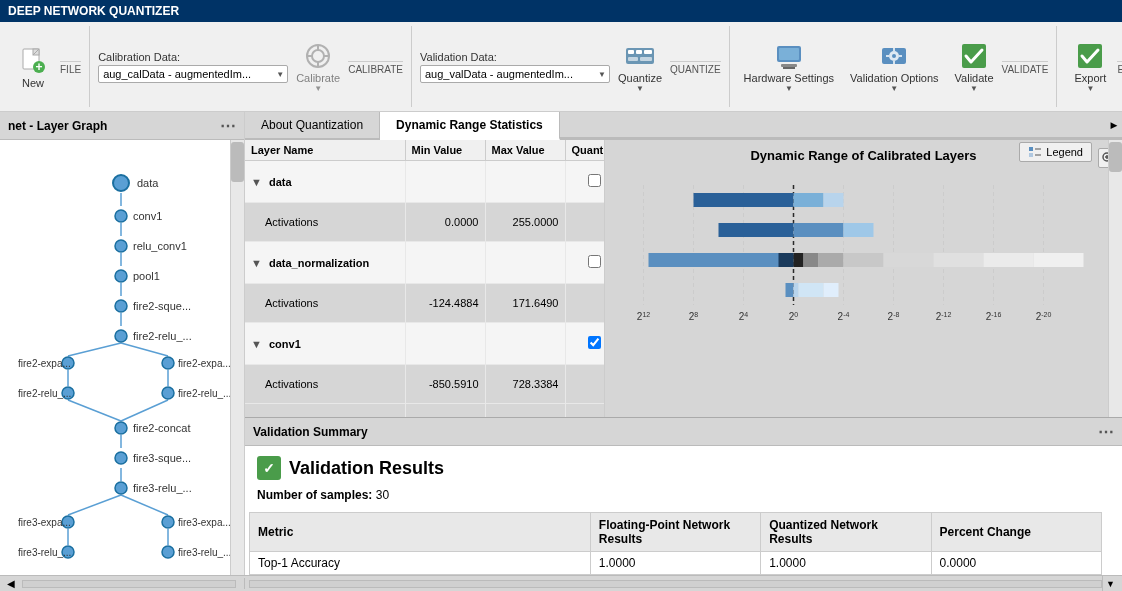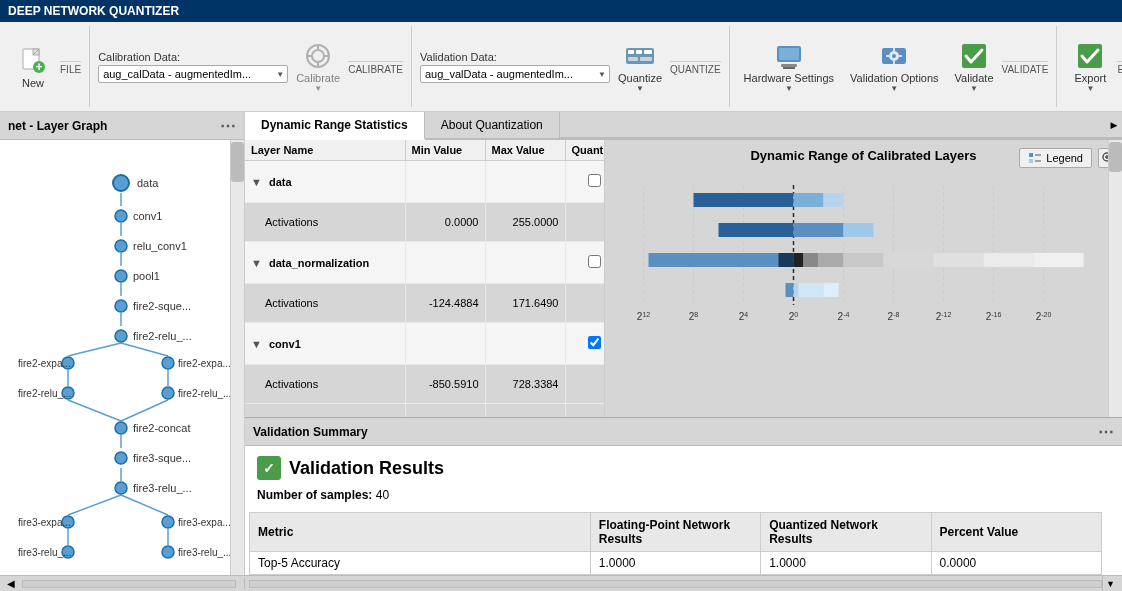--- a/index.html
+++ b/index.html
@@ -222,21 +222,21 @@
 
     .chart-title {
       text-align: center;
       font-weight: bold;
       font-size: 13px;
       margin-bottom: 8px;
     }
 
     .chart-legend-btn {
       position: absolute;
-      top: 8px;
+      top: 2px;
       right: 30px;
       border: 1px solid #aaa;
       background: #f0f0f0;
       padding: 2px 8px;
       font-size: 11px;
       cursor: pointer;
       border-radius: 2px;
       display: flex;
       align-items: center;
       gap: 4px;
@@ -607,25 +607,25 @@
         
         <div style="position:absolute; right:0; top:0; bottom:0; width:14px; background:#e8e8e8; border-left:1px solid #ccc;">
           <div style="width:100%; height:40px; background:#bbb; border-radius:3px; margin-top:2px;"></div>
         </div>
       </div>
     </div>
 
     <div class="right-full">
 
       <div class="tabs">
+        <div class="tab">
+          <span>About Quantization</span>
+        </div>
         <div class="tab active">
           <span>Dynamic Range Statistics</span>
-        </div>
-        <div class="tab">
-          <span>About Quantization</span>
         </div>
         <div style="flex:1; background:#d6d6d6; border-bottom:1px solid #bbb;"></div>
         <div style="width:16px; background:#d6d6d6; border-bottom:1px solid #bbb; display:flex; align-items:center; justify-content:center;">
           <span style="font-size:9px;">▶</span>
         </div>
       </div>
 
       <div class="tab-top">
 
         <div class="table-section">
@@ -777,34 +777,34 @@
           <span>Validation Summary</span>
           <span class="three-dots">⋯</span>
         </div>
         <div style="background:white; padding:0;">
           <div class="validation-results-title">
             <div class="check-icon">✓</div>
             <span>Validation Results</span>
           </div>
           <div class="samples-label">
             <strong>Number of samples:</strong>
-            <span>40</span>
+            <span>30</span>
           </div>
           <table class="metrics-table">
             <thead>
               <tr>
                 <th style="width:40%;">Metric</th>
                 <th style="width:20%;">Floating-Point Network Results</th>
                 <th style="width:20%;">Quantized Network Results</th>
-                <th style="width:20%;">Percent Value</th>
+                <th style="width:20%;">Percent Change</th>
               </tr>
             </thead>
             <tbody>
               <tr>
-                <td>Top-5 Accuracy</td>
+                <td>Top-1 Accuracy</td>
                 <td>1.0000</td>
                 <td>1.0000</td>
                 <td>0.0000</td>
               </tr>
             </tbody>
           </table>
         </div>
       </div>
 
     </div>

